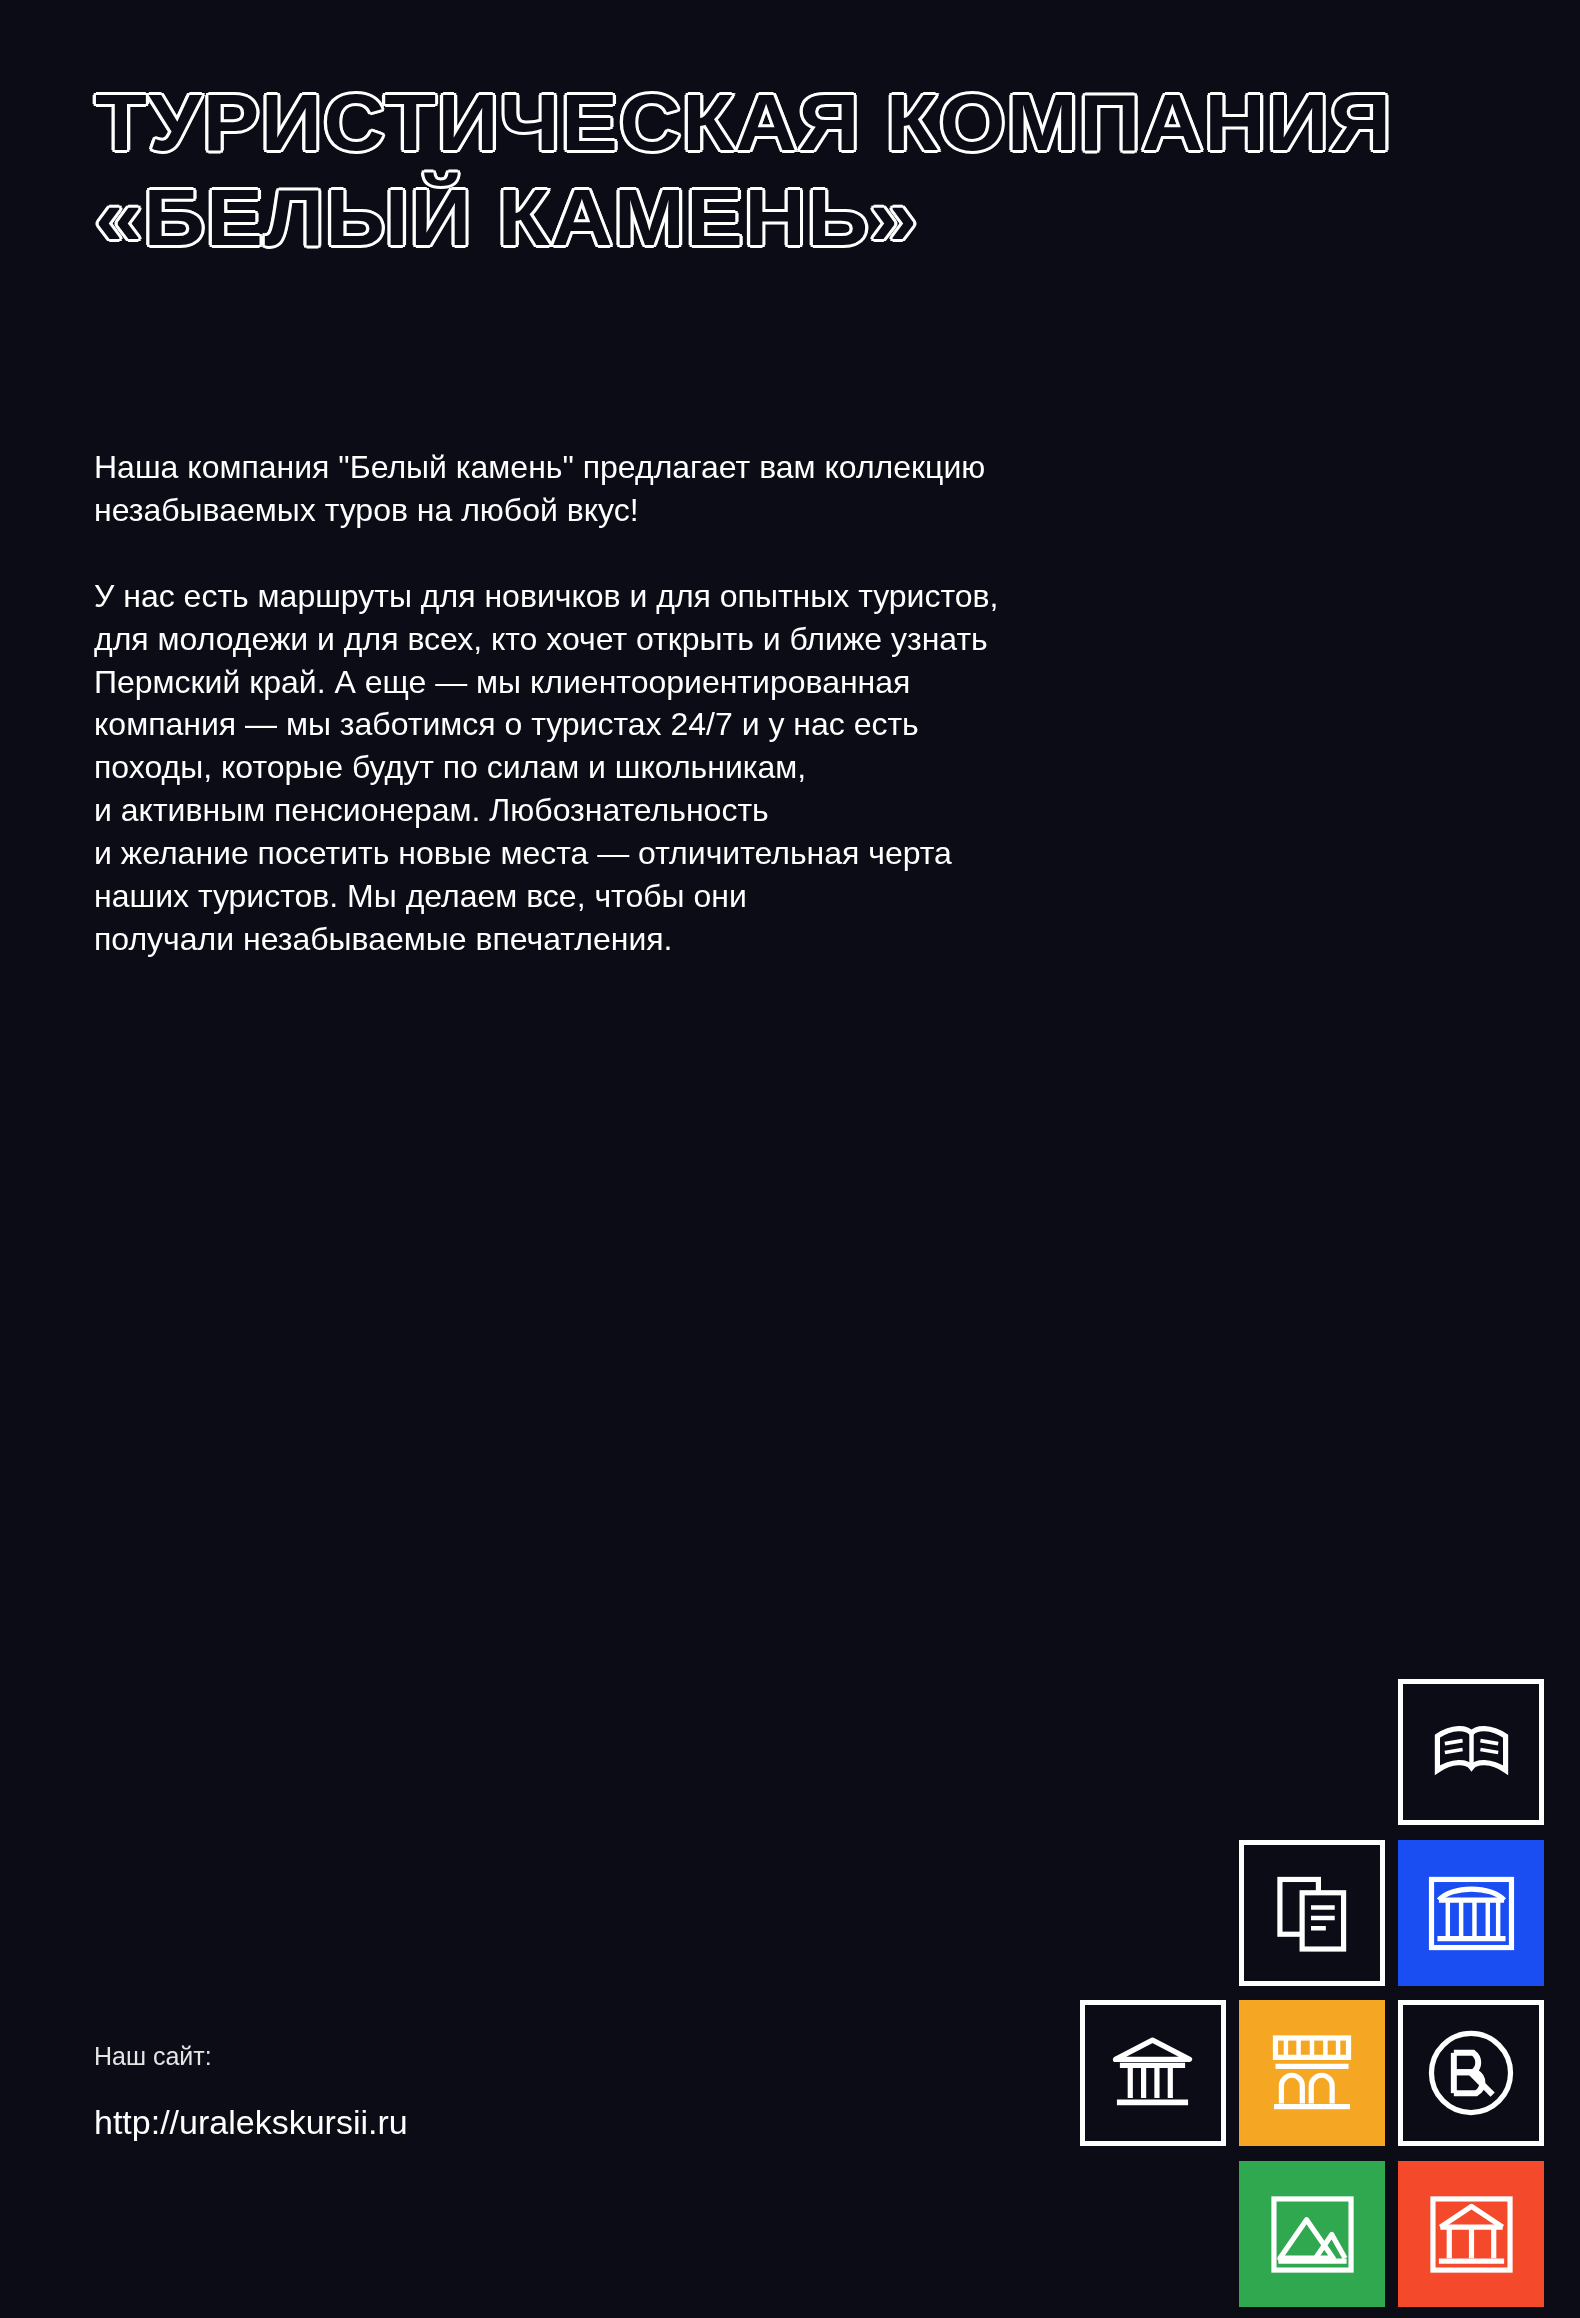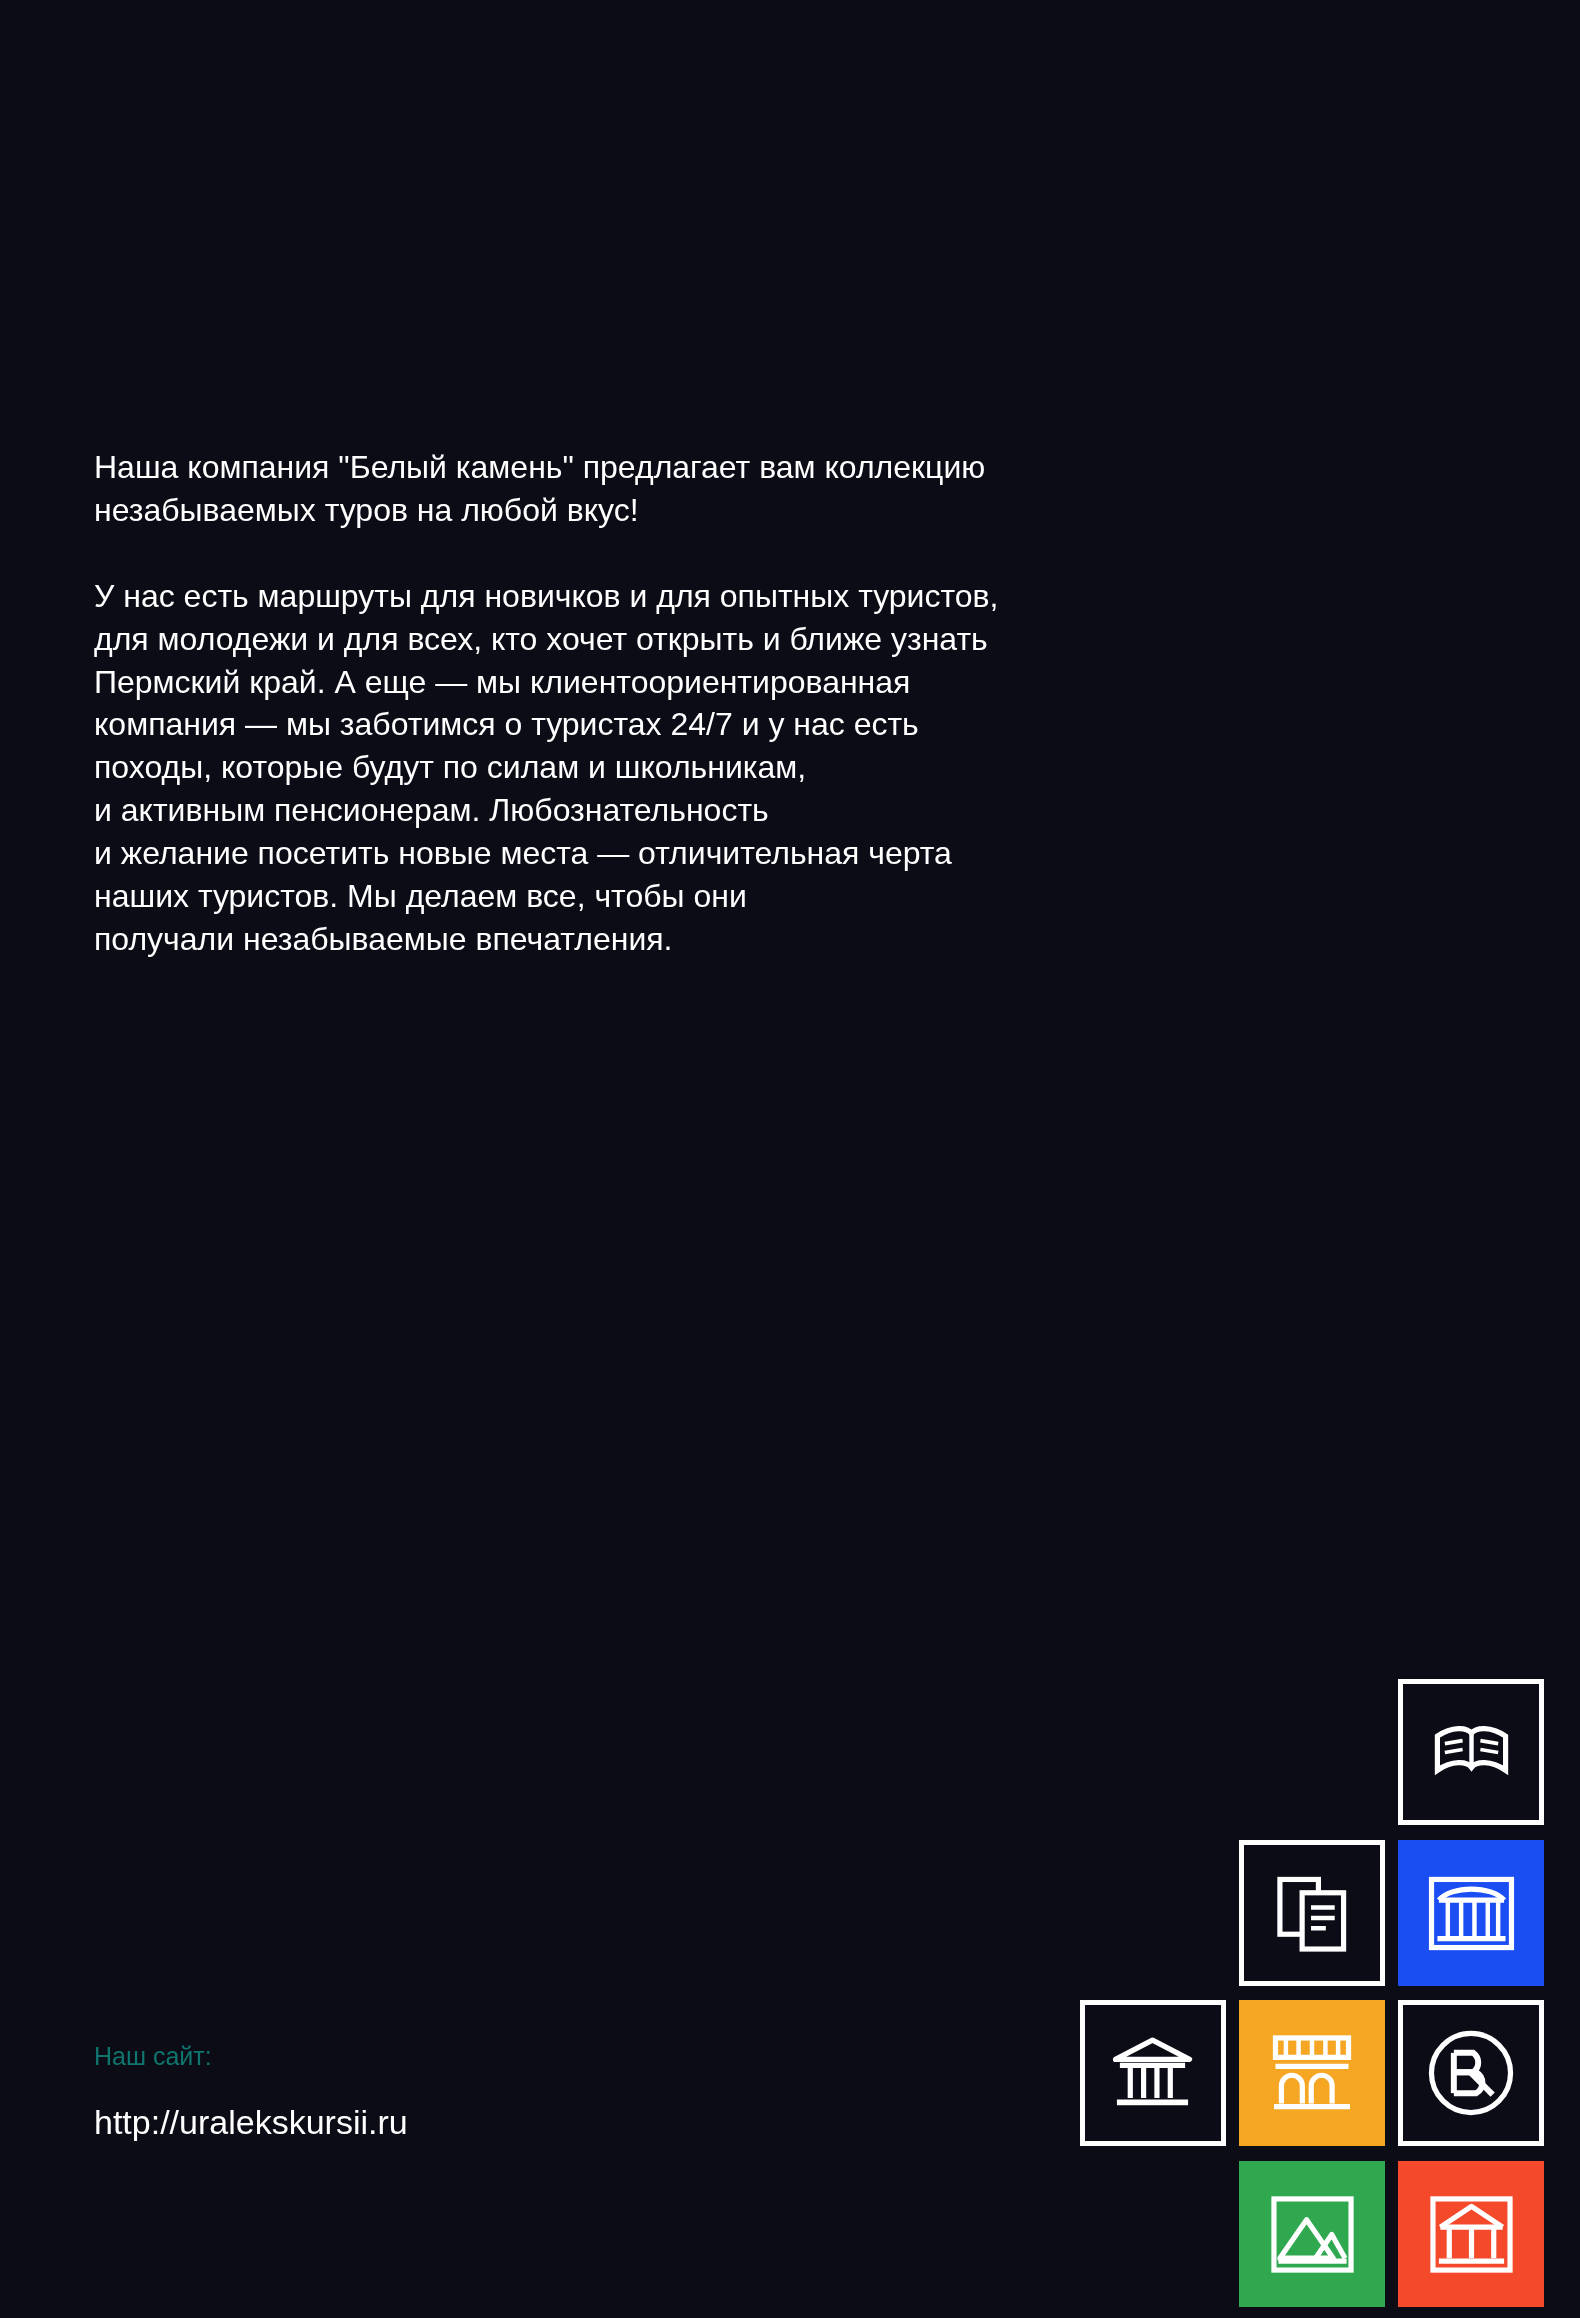--- a/index.html
+++ b/index.html
@@ -65,21 +65,21 @@
   
   .footer {
     position: absolute;
     left: 94px;
     top: 2038px;
     width: 893px;
   }
   .footer-label {
     font-size: 25px;
     line-height: 1.5;
-    color: #0f766e;
+    color: #e5e5e5;
     margin-bottom: 21px;
   }
   .footer-url {
     font-size: 34px;
     line-height: 1.5;
     color: #ffffff;
     text-decoration: none;
   }
 
   
@@ -105,20 +105,24 @@
   .t-green { background: #2fa84f; }
   .t-red   { background: #f4492b; }
 
   .tile svg { display: block; }
 </style>
 </head>
 <body>
 
 <div class="page">
 
+  <div class="title-block">
+    <div class="title-line">ТУРИСТИЧЕСКАЯ КОМПАНИЯ</div>
+    <div class="title-line">«БЕЛЫЙ КАМЕНЬ»</div>
+  </div>
 
   <div class="body-block">
     <p class="para">Наша компания "Белый камень" предлагает вам коллекцию
 незабываемых туров на любой вкус!</p>
     <p class="para">У нас есть маршруты для новичков и для опытных туристов,
 для молодежи и для всех, кто хочет открыть и ближе узнать
 Пермский край. А еще — мы клиентоориентированная
 компания — мы заботимся о туристах 24/7 и у нас есть
 походы, которые будут по силам и школьникам,
 и активным пенсионерам. Любознательность

